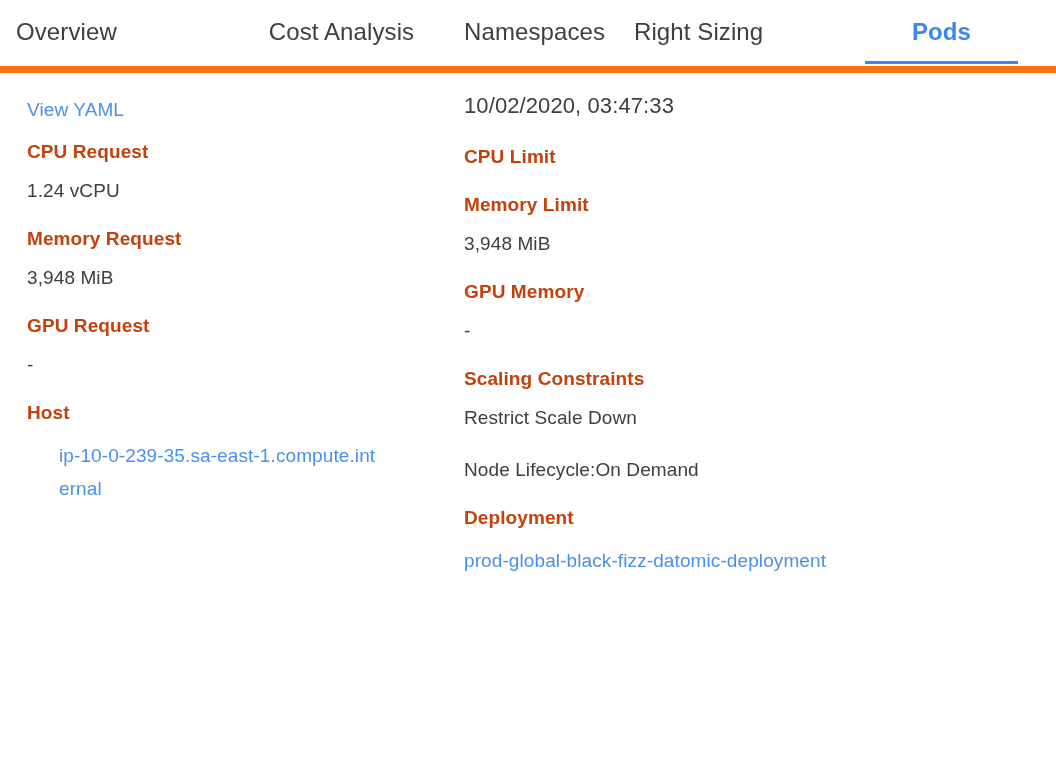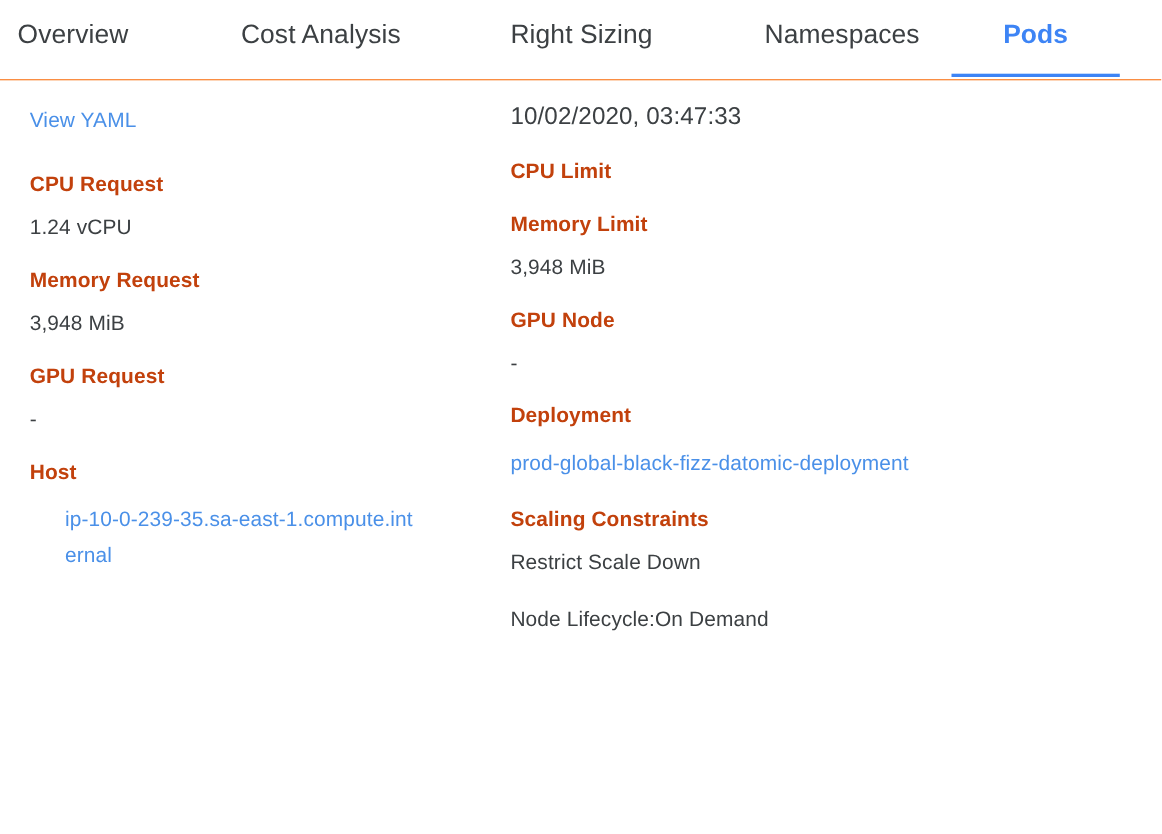--- a/index.html
+++ b/index.html
@@ -19,21 +19,21 @@
     height: 758px;
     position: relative;
     overflow: hidden;
     background: #ffffff;
   }
 
   
   .tabbar {
     position: relative;
     height: 73px;
-    border-bottom: 1px solid #f97316;
+    border-bottom: 7px solid #f97316;
     background: #ffffff;
   }
   .tabs {
     display: flex;
     align-items: flex-start;
     height: 100%;
     padding-left: 16px;
   }
   .tab {
     position: relative;
@@ -47,21 +47,21 @@
     letter-spacing: 0.1px;
     cursor: pointer;
     white-space: nowrap;
     background: none;
     border: none;
     font-family: "Liberation Sans", sans-serif;
     padding-left: 0;
     padding-right: 0;
   }
   .tab.t0 { width: 203px; }
-  .tab.t1 { width: 245px; }
+  .tab.t1 { width: 245px; justify-content: center; }
   .tab.t2 { width: 231px; }
   .tab.t3 { width: 170px; }
   .tab.t4 { width: 153px; justify-content: center; font-weight: bold; }
 
   .tab.active {
     color: #3d84f5;
   }
   .tab .underline {
     position: absolute;
     left: 0;
@@ -129,21 +129,21 @@
   .link.deployment { max-width: 378px; }
 
   .timestamp {
     font-size: 22px;
     color: #3c4043;
     line-height: 26px;
     letter-spacing: 0.1px;
     margin: 0;
   }
 
-  .viewyaml-row { margin-bottom: 30px; }
+  .viewyaml-row { margin-bottom: 13px; }
   .ts-row { margin-bottom: 25px; }
 
   .scaling-item {
     font-size: 19px;
     font-weight: 400;
     color: #3c4043;
     line-height: 26px;
     letter-spacing: 0.1px;
     margin: 0 0 26px 0;
   }
@@ -158,26 +158,26 @@
     <div class="tabs">
 
       <button class="tab t0">
         <span>Overview</span>
       </button>
 
       <button class="tab t1">
         <span>Cost Analysis</span>
       </button>
 
+      <button class="tab t3">
+        <span>Namespaces</span>
+      </button>
+
       <button class="tab t2">
         <span>Right Sizing</span>
-      </button>
-
-      <button class="tab t3">
-        <span>Namespaces</span>
       </button>
 
       <button class="tab t4 active">
         <span>Pods</span>
         <span class="underline"></span>
       </button>
 
     </div>
   </div>
 
@@ -221,33 +221,33 @@
         <div class="field">
           <div class="field-label">CPU Limit</div>
         </div>
 
         <div class="field">
           <div class="field-label">Memory Limit</div>
           <div class="field-value">3,948 MiB</div>
         </div>
 
         <div class="field">
-          <div class="field-label">GPU Node</div>
+          <div class="field-label">GPU Memory</div>
           <div class="field-value dash">-</div>
-        </div>
-
-        <div class="field">
-          <div class="field-label">Deployment</div>
-          <a class="link deployment">prod-global-black-fizz-datomic-deployment</a>
         </div>
 
         <div class="field">
           <div class="field-label">Scaling Constraints</div>
           <div class="scaling-item">Restrict Scale Down</div>
           <div class="scaling-item">Node Lifecycle:On Demand</div>
         </div>
 
+        <div class="field">
+          <div class="field-label">Deployment</div>
+          <a class="link deployment">prod-global-black-fizz-datomic-deployment</a>
+        </div>
+
       </div>
 
     </div>
   </div>
 
 </div>
 
 </body></html>

